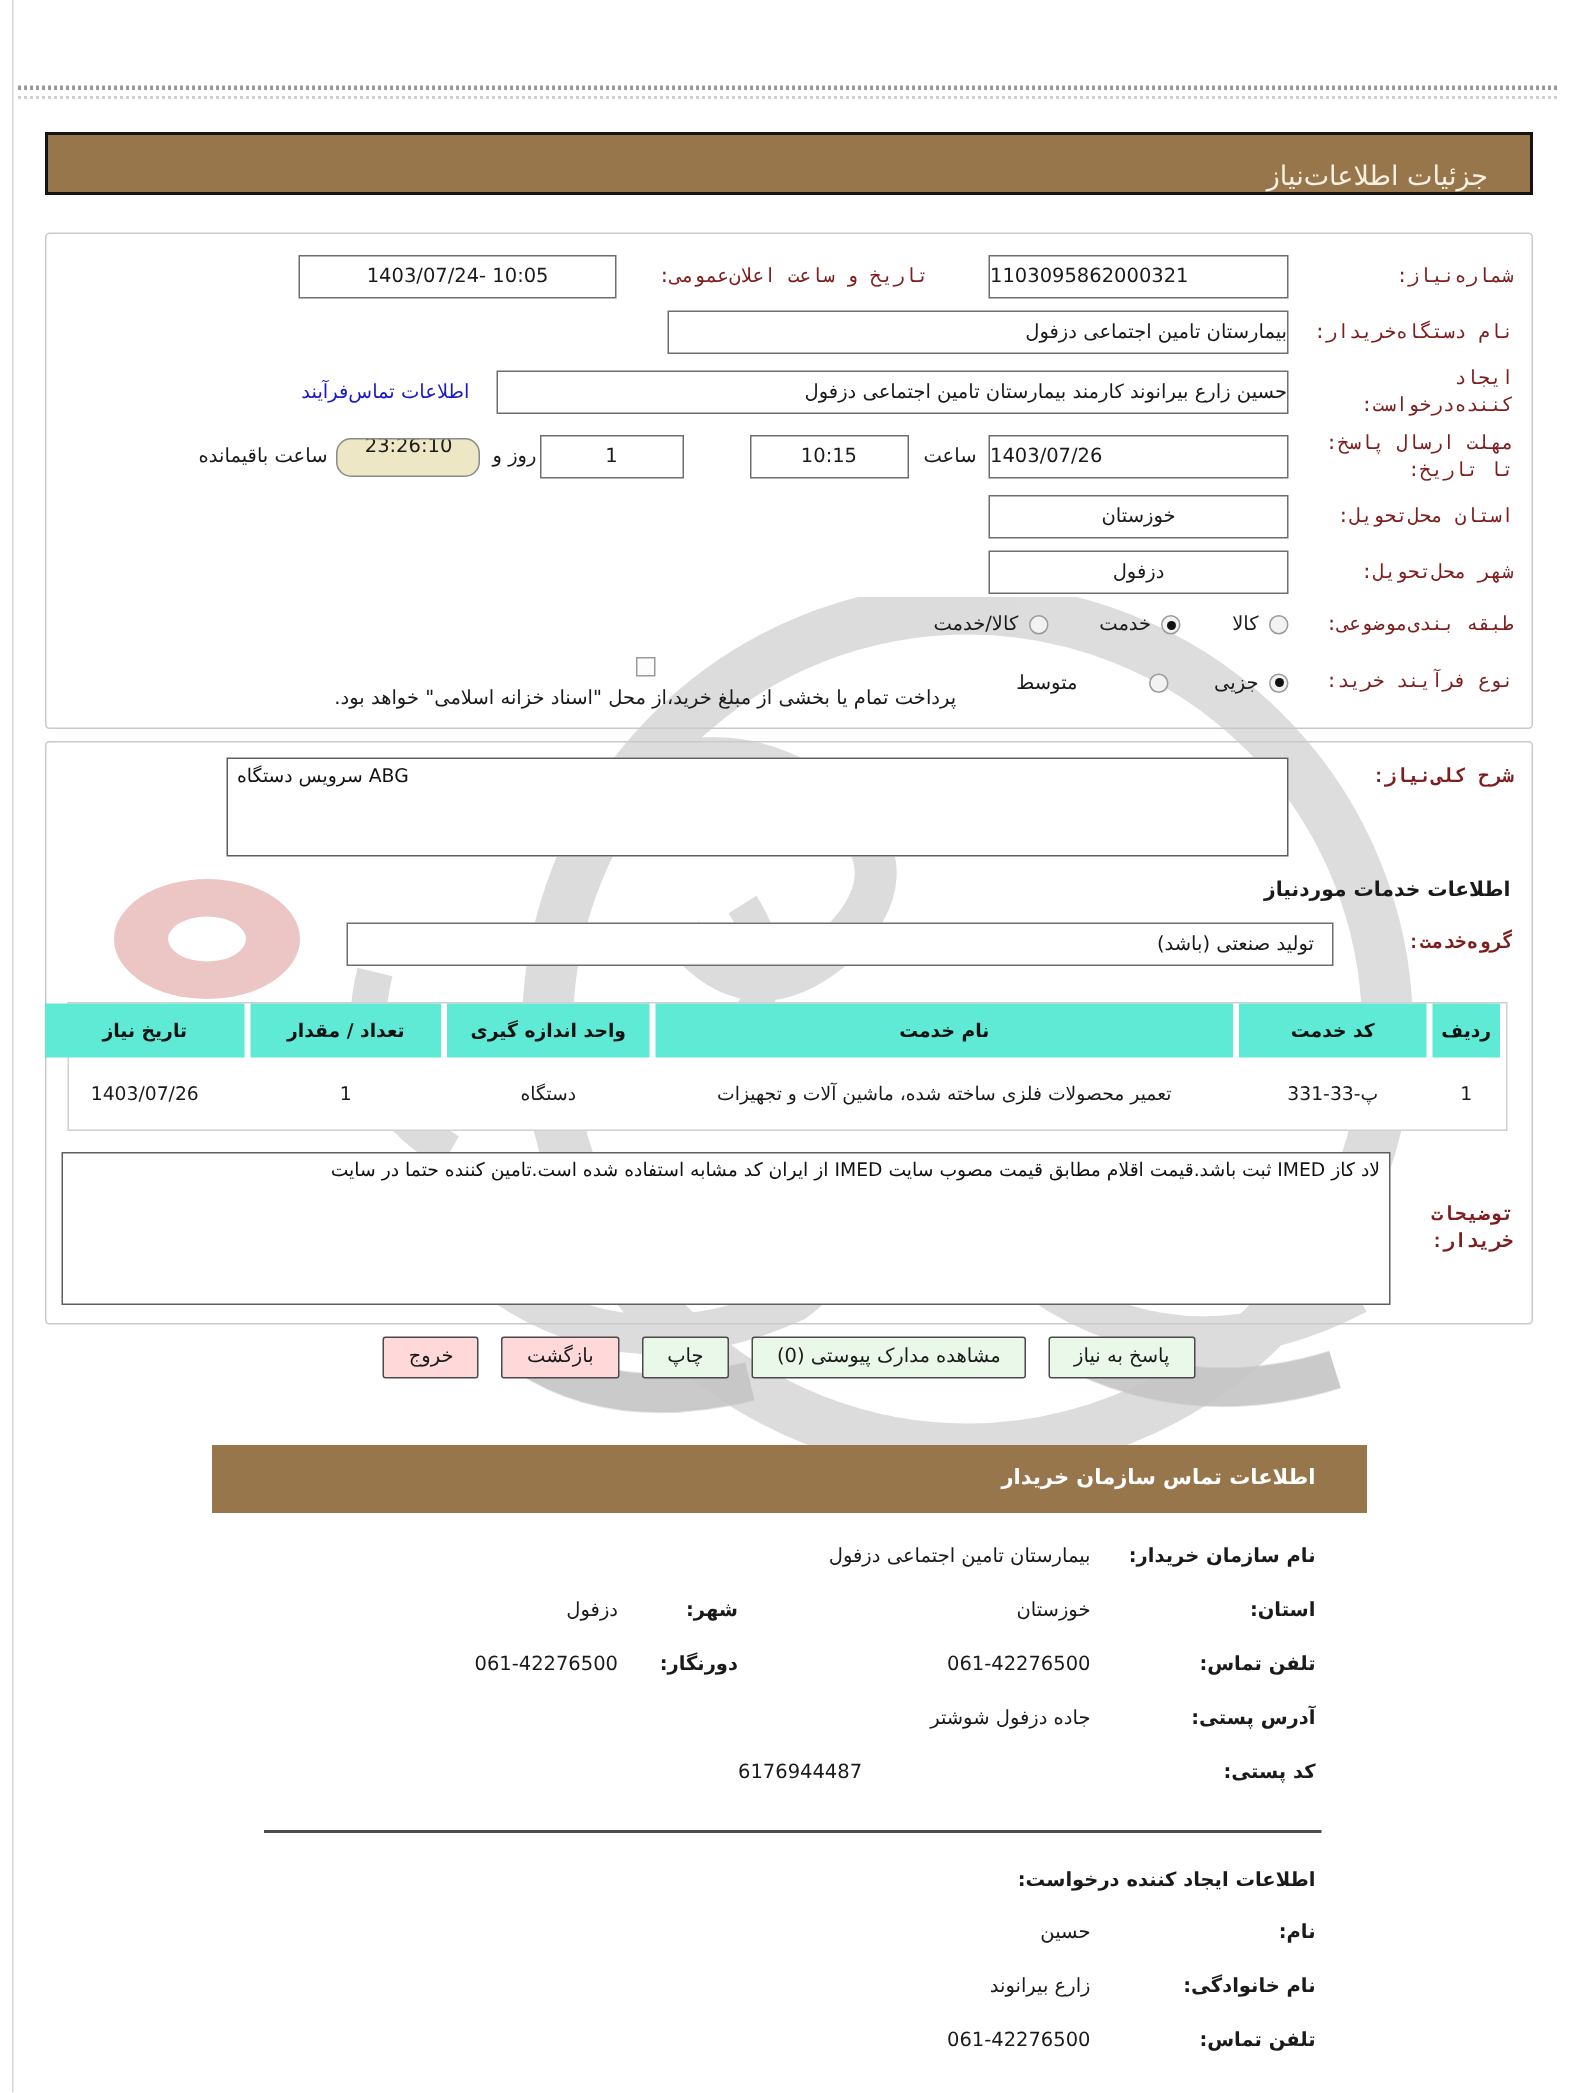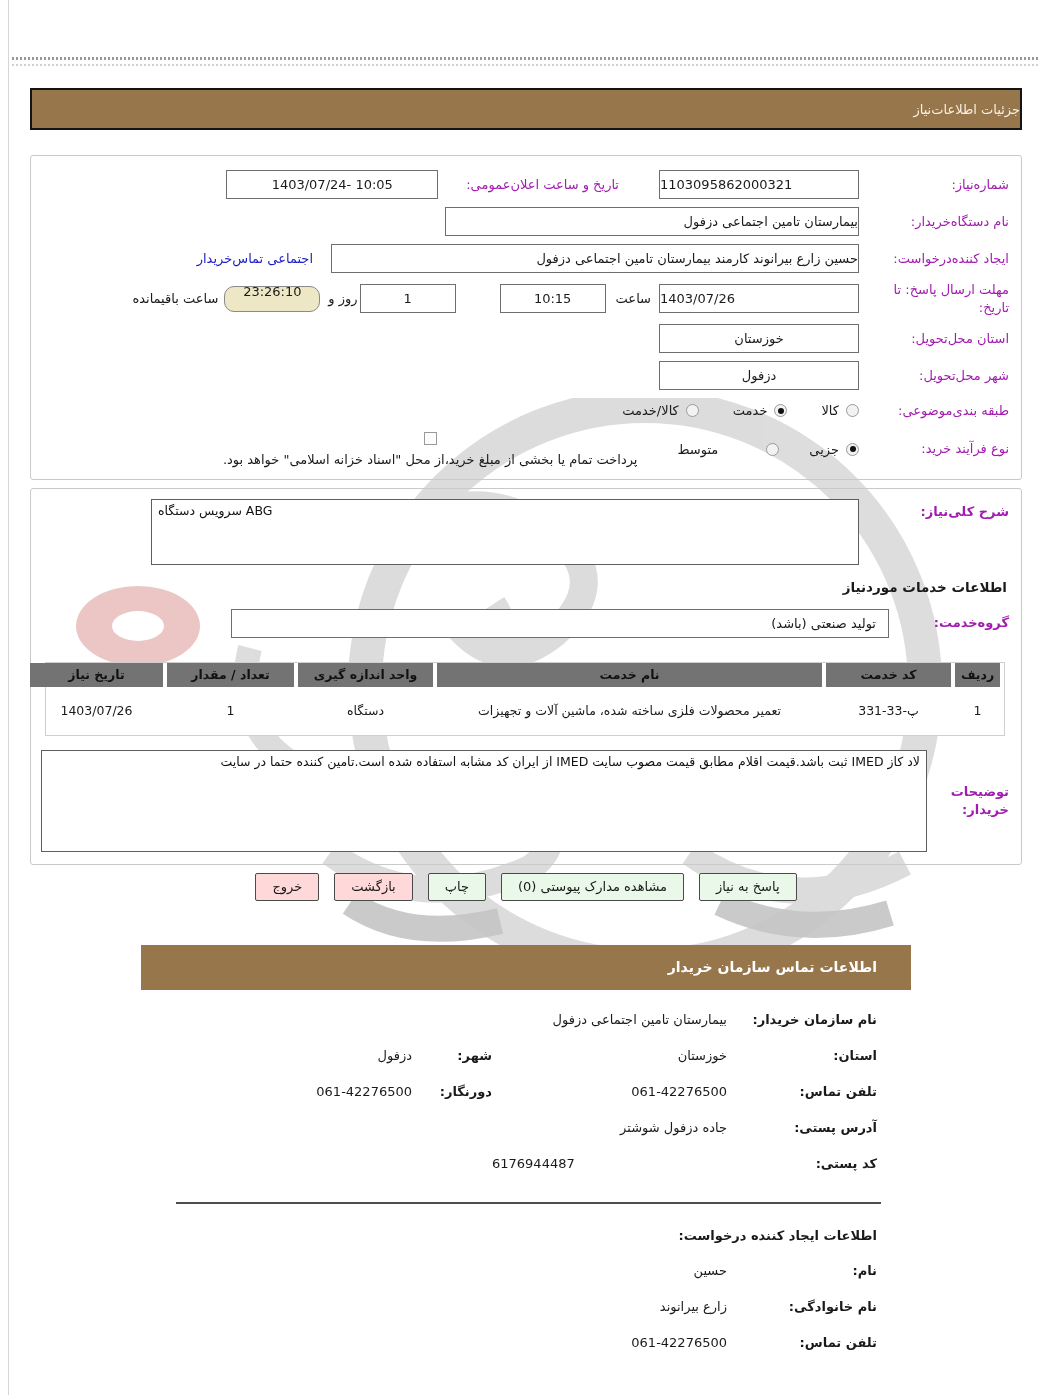--- a/index.html
+++ b/index.html
@@ -11,30 +11,30 @@
   }
   .left-edge-line { position:absolute; left:8px; top:0; height:100%; width:0; border-left:1px solid #d6d6d6; }
   .dotted-a { position:absolute; top:57px; left:12px; right:12px; height:3px;
     background:repeating-linear-gradient(90deg,#9a9a9a 0 2px,transparent 2px 4px); }
   .dotted-b { position:absolute; top:64px; left:12px; right:12px; height:2px;
     background:repeating-linear-gradient(90deg,#cfcfcf 0 2px,transparent 2px 4px); }
 
   .bar1 {
     position:relative; z-index:2; margin:88px 30px 0 30px; height:42px;
     background:#97764C; border:2px solid #141414; color:#f7f1e3;
-    display:flex; align-items:center; font-size:13px;
+    display:flex; align-items:flex-end; padding-right:28px; font-size:18px;
   }
   .watermark { position:absolute; top:398px; left:0; width:1052px; height:584px; z-index:0; pointer-events:none; }
 
   .panel { position:relative; z-index:1; margin:0 30px; border:1px solid #c9c9c9; border-radius:3px; background:transparent; }
   .p1 { margin-top:25px; padding:14px 12px 10px 12px; }
   .p2 { margin-top:8px;  padding:10px 12px 10px 10px; }
 
   .row { display:flex; align-items:center; margin-bottom:8px; }
-  .lbl { width:150px; flex:0 0 150px; padding-left:6px; color:#a21caf; line-height:1.35; }
+  .lbl { width:150px; flex:0 0 150px; padding-left:6px; color:#7f1d1d; line-height:1.35;font-family:Liberation Mono, monospace; }
   .lbl-b { font-weight:bold; }
   .ibox {
     background:#fff; border:1.5px solid #6e6e6e; height:29px;
     display:flex; align-items:center; padding:0 0; overflow:hidden; white-space:nowrap;
   }
   .c { justify-content:center; }
   .r { justify-content:flex-start; } 
   .num { direction:ltr; }
   .link { color:#1a1ac8; cursor:pointer; margin-right:14px; white-space:nowrap; }
   .cream { background:#EDE7C5; border:1.5px solid #8a8a8a; }
@@ -50,21 +50,21 @@
     background:#fff; border:1.5px solid #5e5e5e; font-family:inherit; font-size:12.5px;
     padding:2px 6px; resize:none; color:#111;
   }
   .ta-desc { flex:1; height:66px; direction:ltr; text-align:left; line-height:1.5; overflow:hidden; }
   .ta-notes { flex:1; height:102px; line-height:1.5; overflow:hidden; }
 
   .svc-heading { font-weight:bold; margin:14px 2px 14px 0; font-size:13.5px; }
 
   .tbl-wrap { border:1px solid #cfcfcf; background:#fff; margin:24px 4px 14px 4px; }
   table.svc { width:100%; border-collapse:separate; border-spacing:4px 0; table-layout:fixed; }
-  table.svc th { background:#737373; height:24px; font-size:12.5px; font-weight:bold; color:#111; padding:0 2px; }
+  table.svc th { background:#5eead4; height:36px; font-size:12.5px; font-weight:bold; color:#111; padding:0 2px; }
   table.svc td { height:48px; text-align:center; font-size:12.5px; padding:2px; line-height:1.4; }
 
   .btnrow { position:relative; z-index:1; display:flex; justify-content:center; gap:15px; margin-top:8px; }
   .btn { height:28px; border:1.5px solid #4a4a4a; border-radius:2px; display:flex; align-items:center;
     padding:0 16px; font-size:13px; cursor:pointer; white-space:nowrap; }
   .btn.g { background:#E9F8E9; }
   .btn.p { background:#FFD9D9; }
 
   .bar2 { position:relative; z-index:2; width:770px; height:45px; margin:44px auto 0 auto;
     background:#97764C; color:#ffffff; font-weight:bold; font-size:14px;
@@ -117,21 +117,21 @@
   </div>
 
   <div class="row">
     <div class="lbl">نام دستگاه‌خریدار:</div>
     <div class="ibox r" style="width:414px; margin-left:10px;">بیمارستان تامین اجتماعی دزفول</div>
   </div>
 
   <div class="row">
     <div class="lbl">ایجاد کننده‌درخواست:</div>
     <div class="ibox r" style="width:528px; margin-left:4px;">حسین زارع بیرانوند کارمند بیمارستان تامین اجتماعی دزفول</div>
-    <span class="link">اجتماعی تماس‌خریدار</span>
+    <span class="link">اطلاعات تماس‌فرآیند</span>
   </div>
 
   <div class="row">
     <div class="lbl">مهلت ارسال پاسخ: تا تاریخ:</div>
     <div class="ibox r num" style="width:200px; margin-left:8px;">1403/07/26</div>
     <span>ساعت</span>
     <div class="ibox c num" style="width:106px; margin:0 10px 0 10px;">10:15</div>
     <div class="ibox c num" style="width:96px; margin-right:34px;">1</div>
     <span style="margin-right:2px;">روز و</span>
     <div class="ibox c num cream" style="width:96px; margin-right:8px; height:26px;border-radius:10px;">

